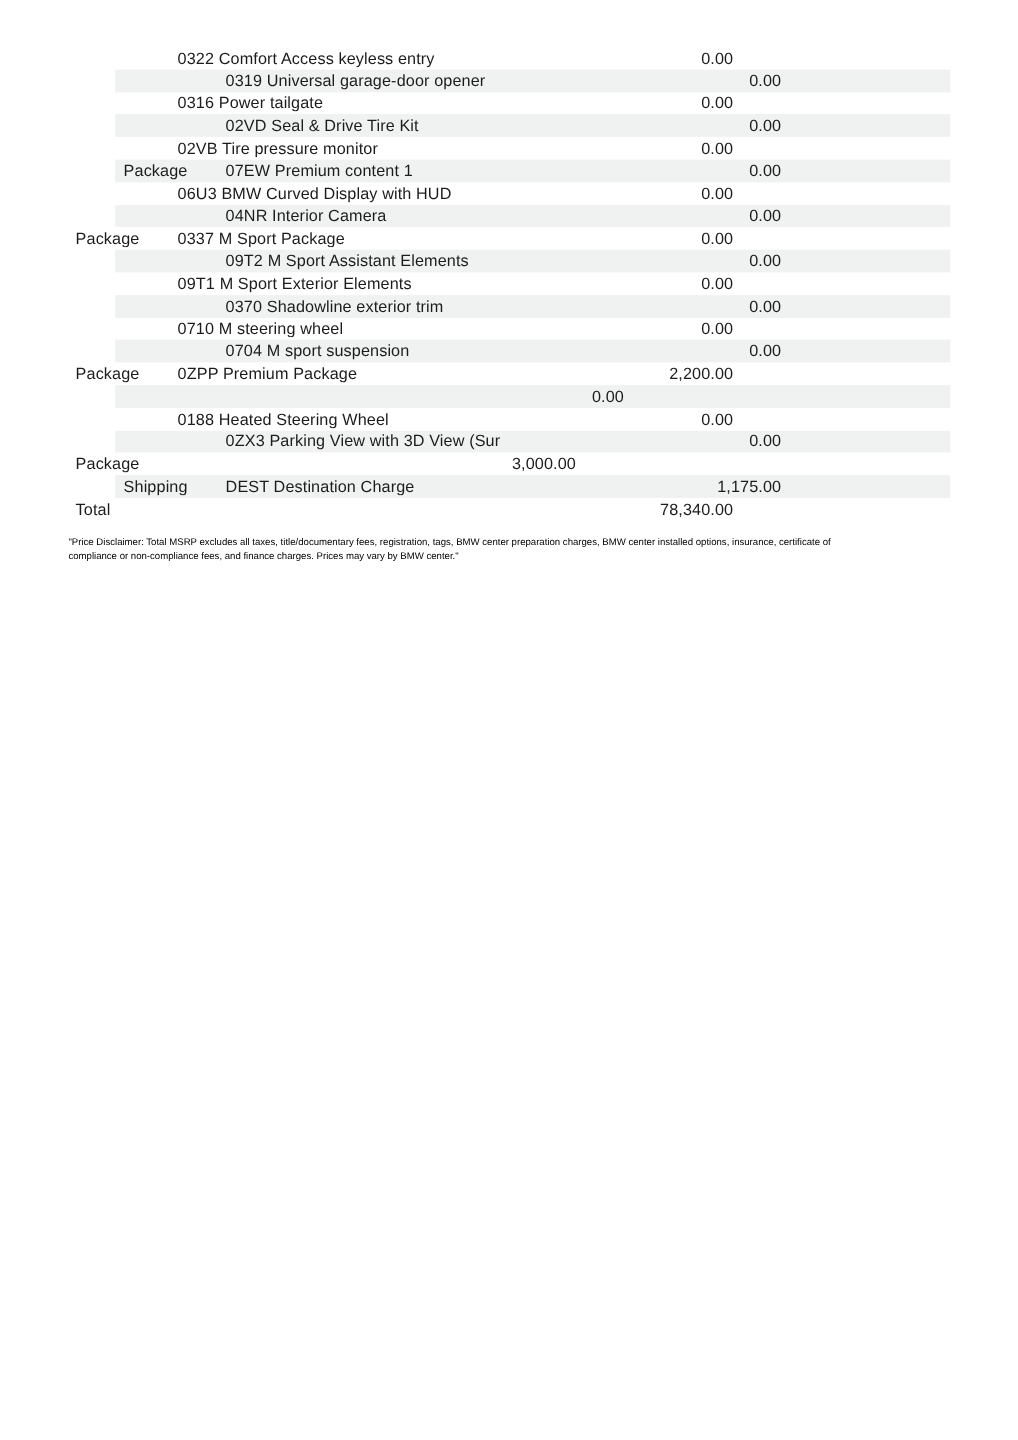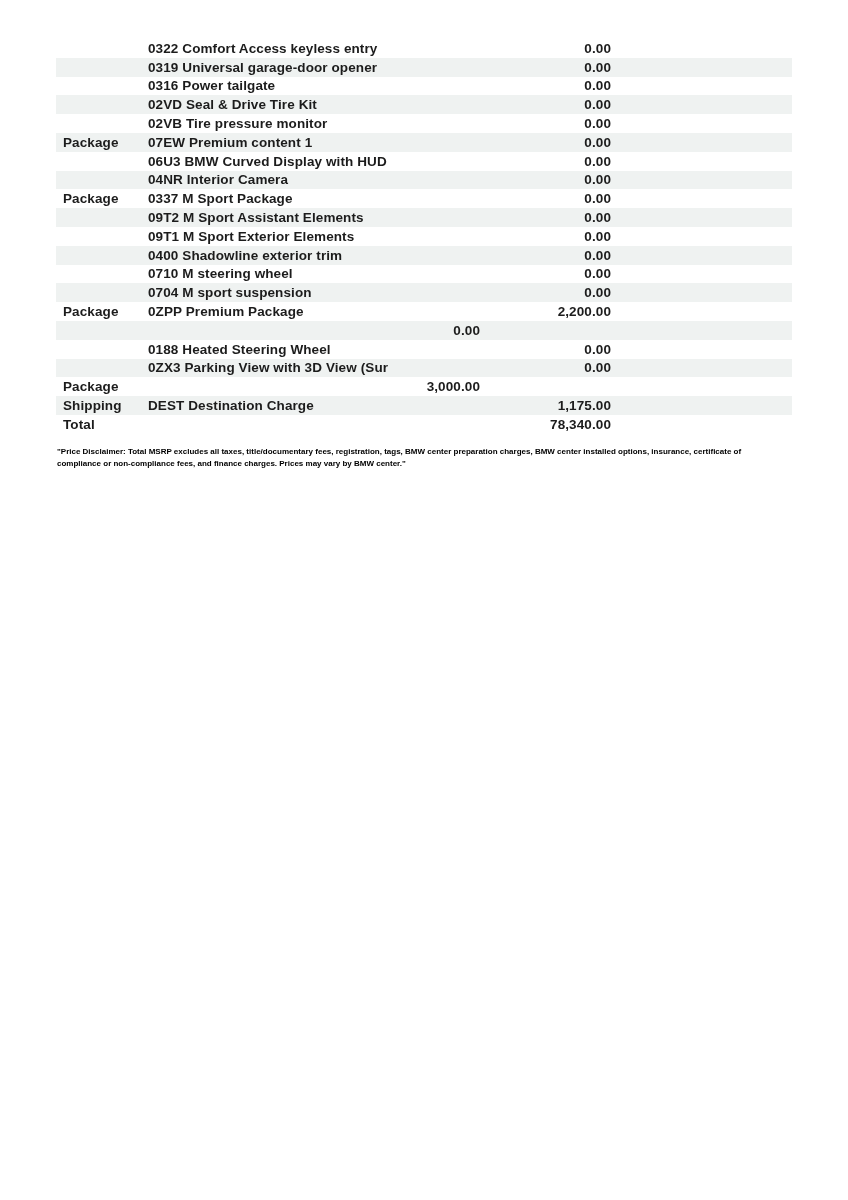--- a/index.html
+++ b/index.html
@@ -6,38 +6,37 @@
   html, body {
     background: #ffffff;
     font-family: "Liberation Sans", sans-serif;
   }
   .page {
     position: relative;
     width: 848px;
     height: 916px;
     background: #ffffff;
     overflow: hidden;
-    font-weight: bold;
   }
   .options-table {
     position: absolute;
     left: 56px;
     top: 39px;
     width: 736px;
   }
   .row {
     display: grid;
     grid-template-columns: 92px 332px 131px 1fr;
     height: 18.8px;
     align-items: center;
     font-size: 13.5px;
     color: #1c1c1c;
     letter-spacing: 0.1px;
   }
-  .row.striped { background: #eff2f1; }
+  .row.striped { background: #eff2f1; margin-left: 40px; }
   .cell { overflow: hidden; white-space: nowrap; }
   .cell.cat { padding-left: 7px; }
   .cell.price { text-align: right; }
   .disclaimer {
     position: absolute;
     left: 57px;
     top: 446px;
     width: 740px;
     font-size: 8px;
     line-height: 11.5px;
@@ -124,21 +123,21 @@
 
   <div class="row">
     <div class="cell cat"></div>
     <div class="cell desc">09T1 M Sport Exterior Elements</div>
     <div class="cell price">0.00</div>
     <div class="cell fill"></div>
   </div>
 
   <div class="row striped" style="background: rgb(239, 242, 241);">
     <div class="cell cat"></div>
-    <div class="cell desc">0400 Shadowline exterior trim</div>
+    <div class="cell desc">0370 Shadowline exterior trim</div>
     <div class="cell price">0.00</div>
     <div class="cell fill"></div>
   </div>
 
   <div class="row">
     <div class="cell cat"></div>
     <div class="cell desc">0710 M steering wheel</div>
     <div class="cell price">0.00</div>
     <div class="cell fill"></div>
   </div>

